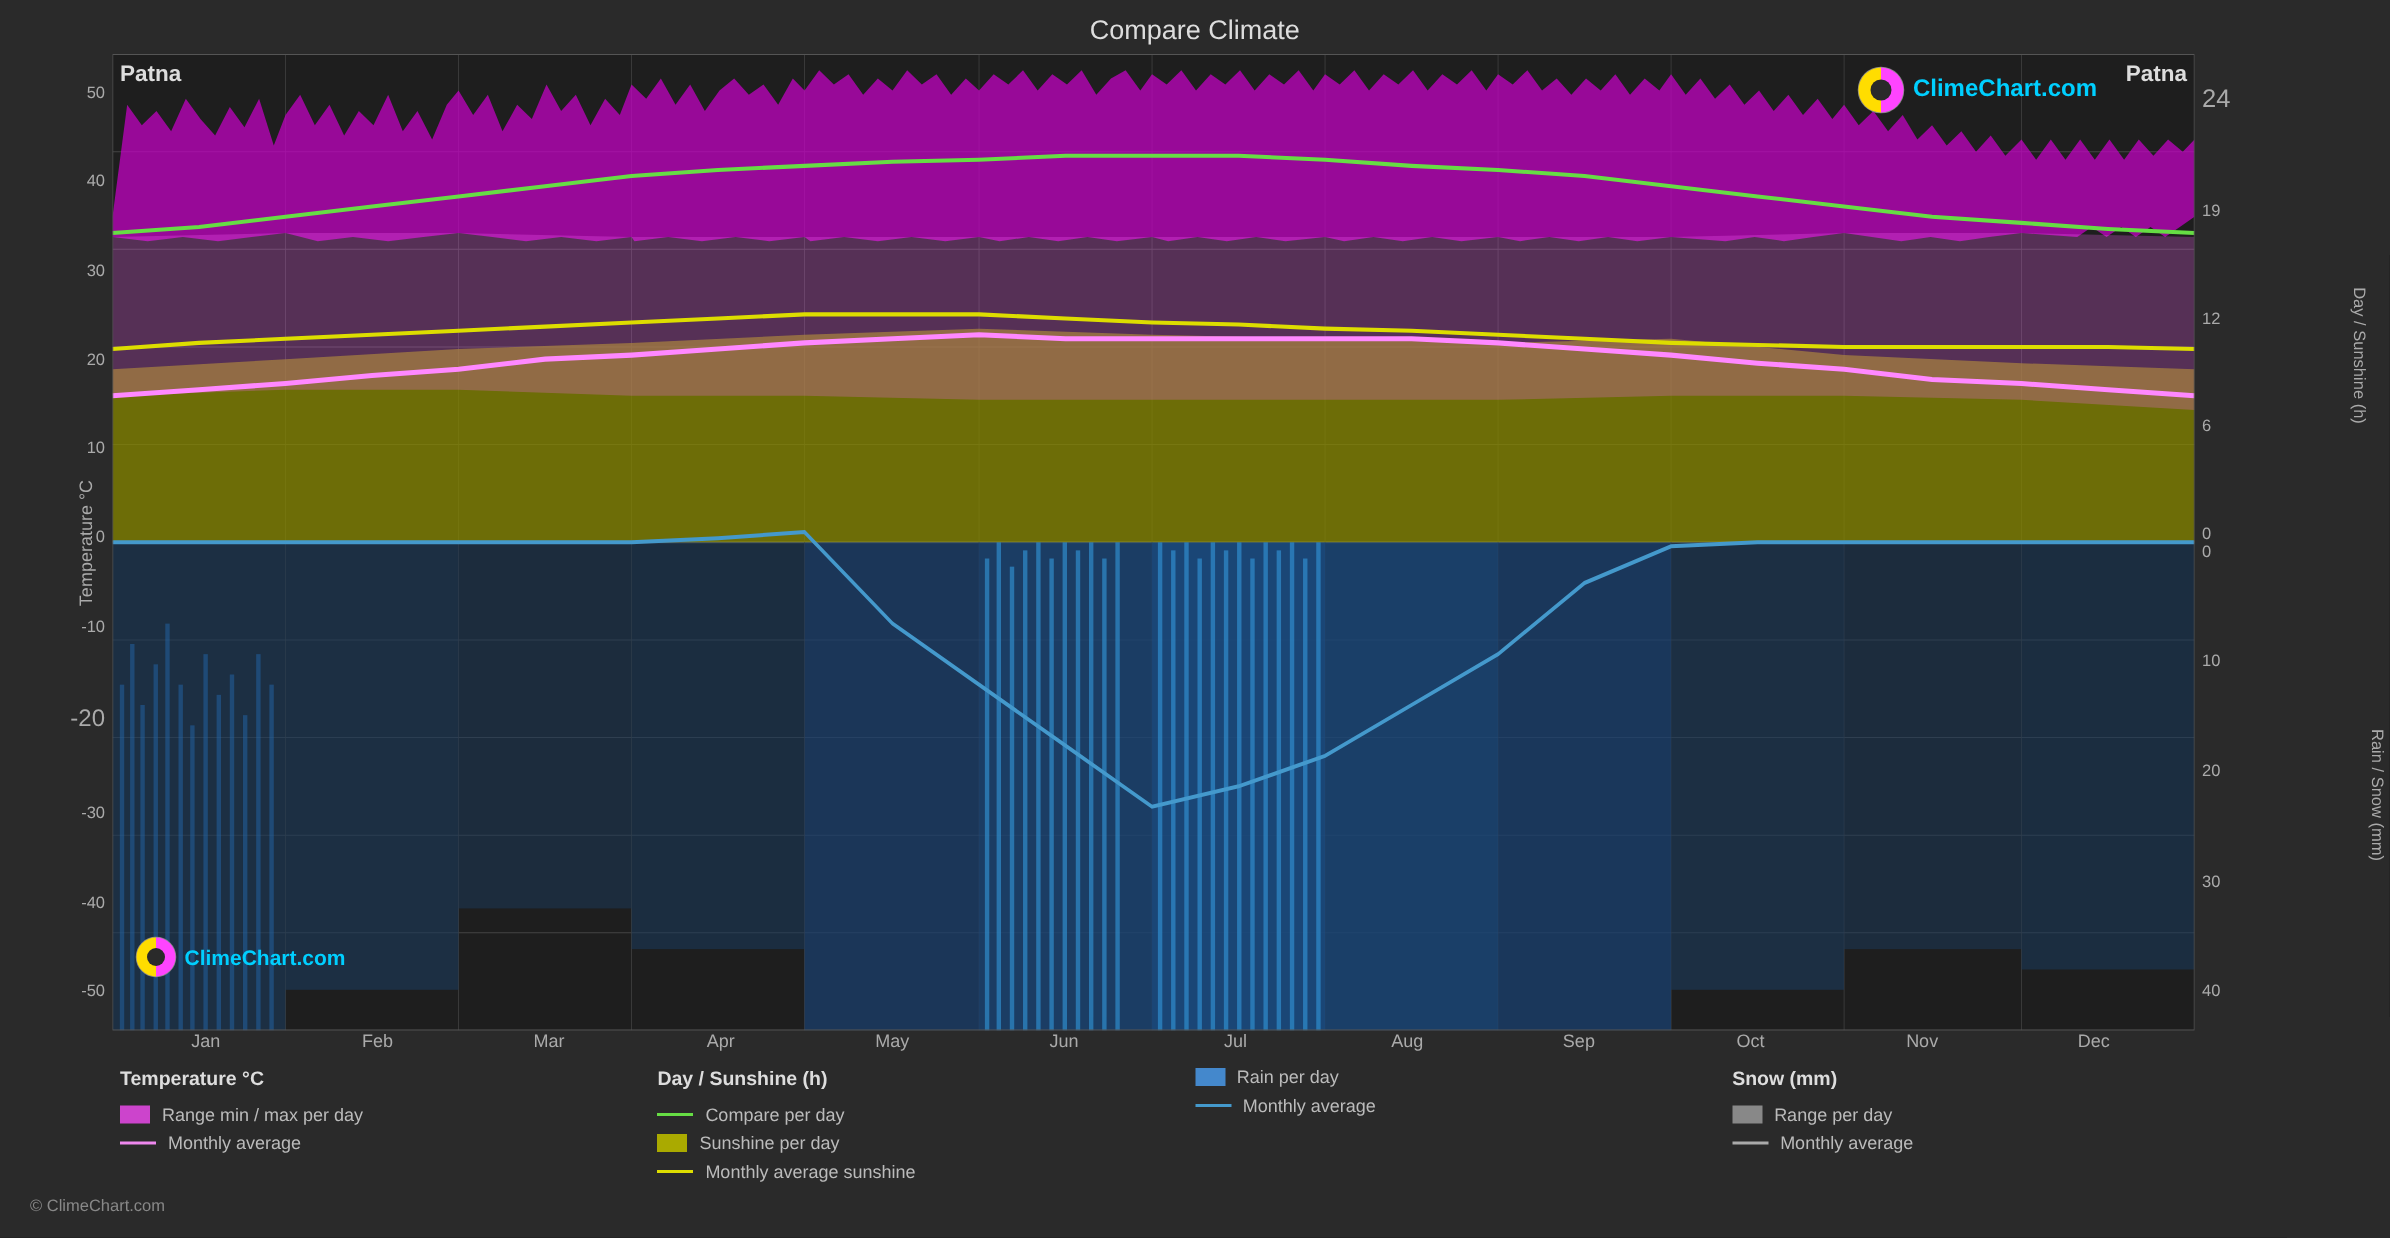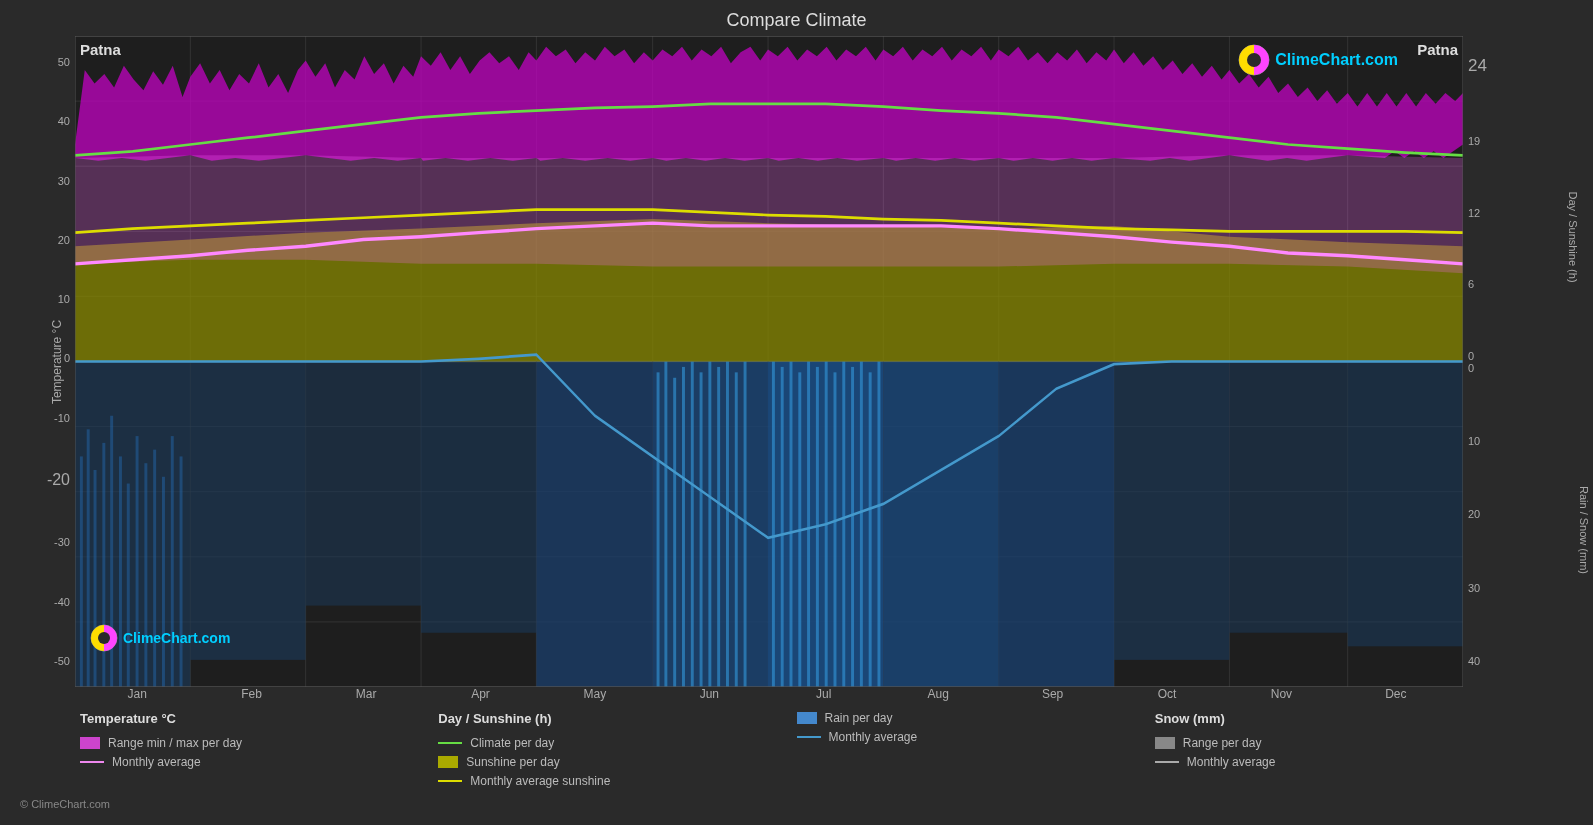--- a/index.html
+++ b/index.html
@@ -688,21 +688,21 @@
       <div class="legend-item">
         <span class="legend-line" style="background:#ee88ee;"></span>
         <span>Monthly average</span>
       </div>
     </div>
 
     <div class="legend-column">
       <div class="legend-title">Day / Sunshine (h)</div>
       <div class="legend-item">
         <span class="legend-line" style="background:#66dd44;"></span>
-        <span>Climate per day</span>
+        <span>Compare per day</span>
       </div>
       <div class="legend-item">
         <span class="legend-swatch" style="background:#aaaa00;"></span>
         <span>Sunshine per day</span>
       </div>
       <div class="legend-item">
         <span class="legend-line" style="background:#dddd00;"></span>
         <span>Monthly average sunshine</span>
       </div>
     </div>

